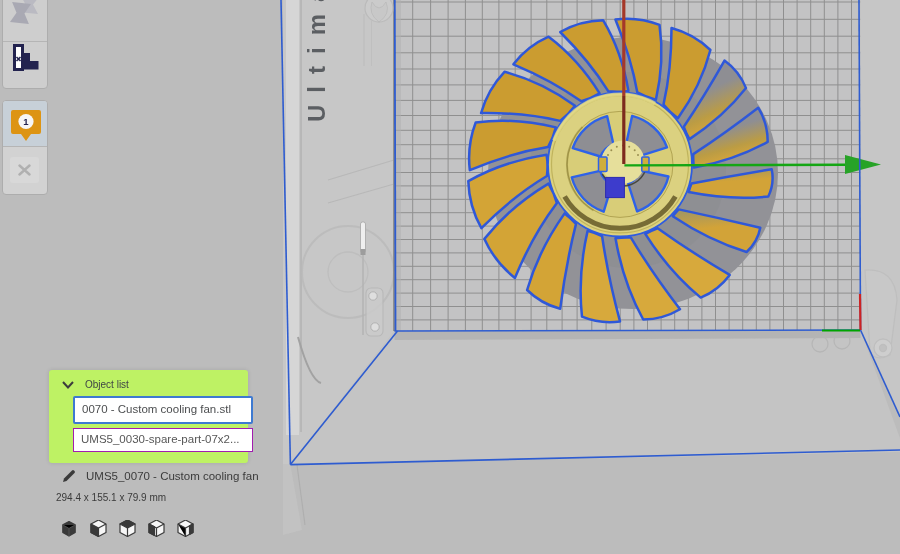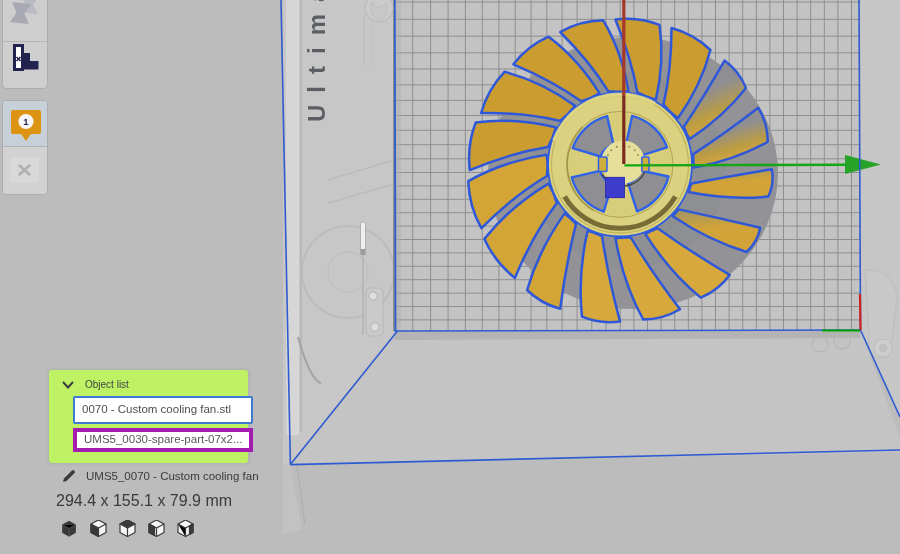--- a/index.html
+++ b/index.html
@@ -10,23 +10,23 @@
 #tb1 { left:2px; top:-8px; width:46px; height:97px; }
 #tb1 .cell1 { position:absolute; left:0; top:0; width:100%; height:49px; border-bottom:1px solid #b5b5b5; }
 #tb2 { left:2px; top:100px; width:46px; height:95px; background:#d2d2d2; }
 #tb2 .cell1 { position:absolute; left:0; top:0; width:100%; height:46px; background:#c7d0d8; border-bottom:1px solid #b5b5b5; }
 #xsq { position:absolute; left:7px; top:56px; width:29px; height:26px; background:#d8d8d8; border-radius:3px; }
 #panel { position:absolute; left:49px; top:370px; width:199px; height:93px; background:#bef264; border-radius:3px; box-shadow:0 0 4px rgba(0,0,0,0.12); }
 #ol-head { position:absolute; left:36px; top:9px; font-size:10px; color:#3f4446; }
 .item { position:absolute; left:24px; width:180px; background:#fff; font-size:11.5px; color:#4c4e50; line-height:1;
   display:flex; align-items:center; padding-left:7px; white-space:nowrap; overflow:hidden; }
 #it1 { top:26px; height:28px; border:2px solid #3e7ad1; border-radius:2px; }
-#it2 { top:58px; height:24px; border:4px solid #a21caf; color:#575757; }
+#it2 { top:58px; height:24px; border:1px solid #a21caf; color:#575757; }
 #mname { position:absolute; left:86px; top:470px; font-size:11.5px; color:#3b3b3b; }
-#mdims { position:absolute; left:56px; top:492px; font-size:16px; color:#3b3b3b; }
+#mdims { position:absolute; left:56px; top:492px; font-size:10px; color:#3b3b3b; }
 </style></head>
 <body>
 <div id="stage">
 <svg width="900" height="554" viewBox="0 0 900 554">
 <defs>
         <linearGradient id="bg10" x1="0" y1="0" x2="0.35" y2="1">
           <stop offset="0.45" stop-color="#8e8e93"></stop>
           <stop offset="0.75" stop-color="#bb9c44"></stop>
           <stop offset="0.95" stop-color="#d7a63b"></stop>
         </linearGradient>

